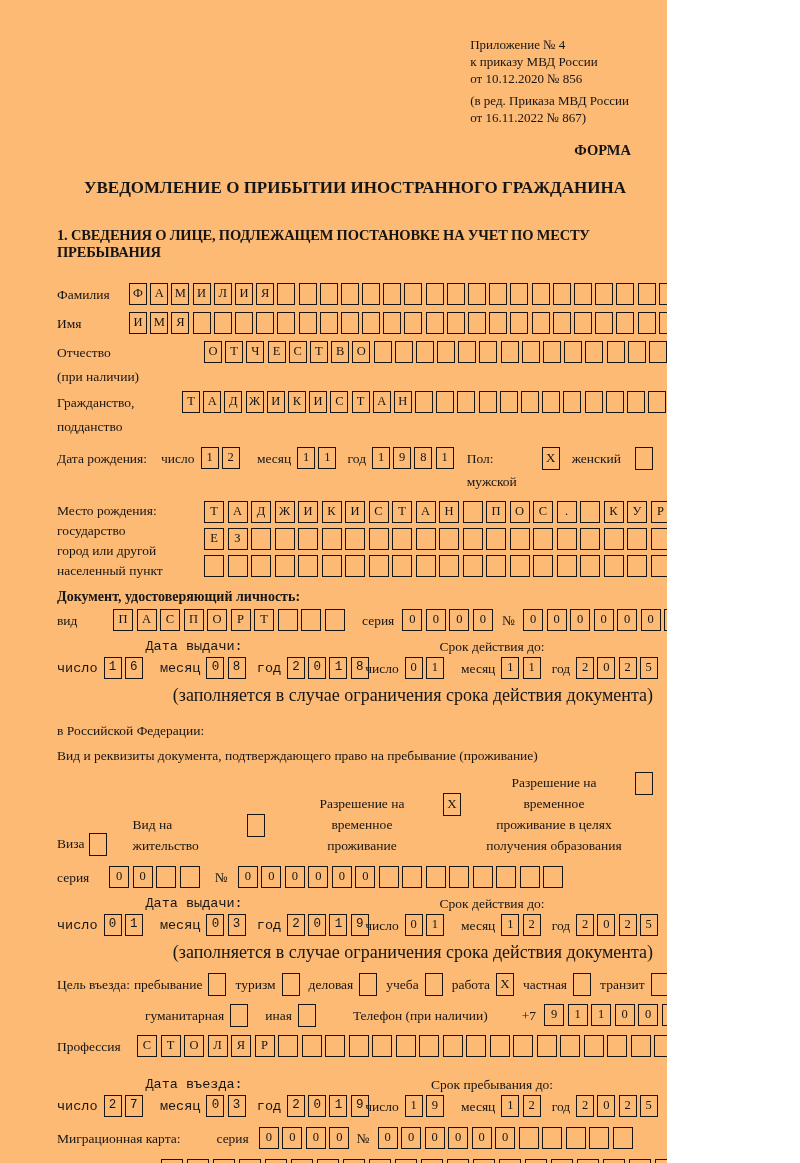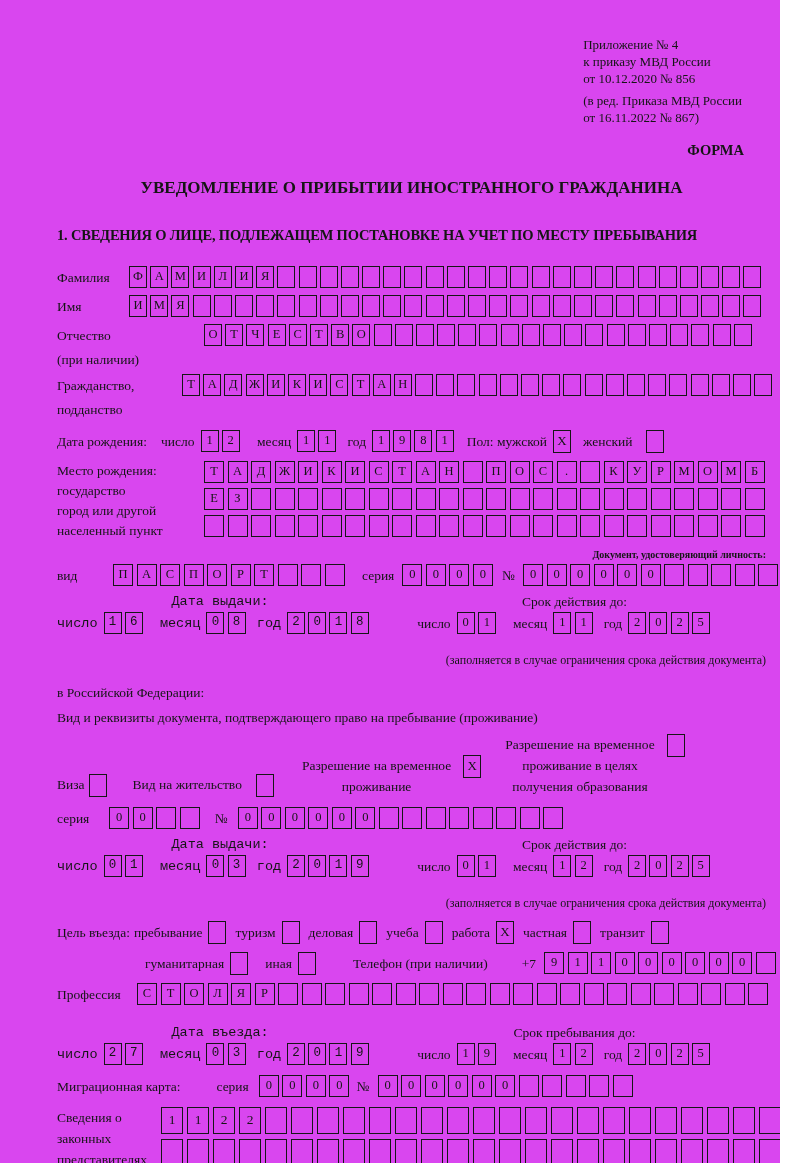--- a/index.html
+++ b/index.html
@@ -1,18 +1,18 @@
 <!DOCTYPE html>
 <html><head>
 <meta charset="utf-8">
 <style>
   html,body{margin:0;padding:0;background:#ffffff;}
   .page{
-    position:relative; width:780px; height:1163px; overflow:hidden;
-    background:#d946ef; color:#151515;
+    position:relative; width:667px; height:1163px; overflow:hidden;
+    background:#fdba74; color:#151515;
     font-family:"Liberation Serif","DejaVu Serif",serif;
     font-size:13.5px;
     box-sizing:border-box;
     padding:36px 14px 0 57px;
   }
   .hdr-block{margin-left:auto; width:max-content; margin-right:24px; font-size:13px; line-height:17px;}
   .hdr-block .amend{margin-top:5px;}
   .forma{text-align:right; margin-right:22px; margin-top:16px; font-weight:bold; font-size:14.5px;}
   .title{ text-align:center; font-weight:bold; font-size:17px; line-height:22px; margin-top:18px;}
   .blank-underline{display:inline-block; width:60px; border-bottom:2px solid #151515; height:14px; margin-left:12px;}
@@ -22,25 +22,25 @@
   .lblcol{flex:0 0 auto; line-height:20px;}
   .cells{display:flex; flex-wrap:nowrap;}
   .cell{box-sizing:border-box; flex:0 0 auto; width:18px; height:22px; border:1.6px solid #161616;
         margin-right:3.2px; text-align:center; font-size:12.5px; line-height:18px;}
   .wide .cell{width:20px; margin-right:3.5px;}
   .bigrow .cell{width:22px; height:27px; margin-right:4px; line-height:23px; font-size:13.5px;}
   .cellrows .cells{margin-bottom:5px;}
   .cb{box-sizing:border-box; display:inline-block; flex:0 0 auto; width:18px; height:23px;
       border:1.6px solid #161616; text-align:center; line-height:20px; font-size:13px;}
   .dlbl{margin:0 6px 0 14px; line-height:23px;}
-  .doc-center{ text-align:right; font-weight:bold; margin-top:7px; font-size:10px;}
+  .doc-center{ text-align:left; font-weight:bold; margin-top:7px; font-size:14px;}
   .twocol{display:flex; margin-top:7px;}
   .col-l{width:46%;font-family:Liberation Mono, monospace;} .col-r{width:54%;}
   .col-c{text-align:center;}
-  .note-right{text-align:right; font-size:12px; margin-top:18px;}
+  .note-right{text-align:right; font-size:18px; margin-top:5px;}
   .para{line-height:25px; margin-top:12px;}
   .permit-row{display:flex; align-items:flex-end; margin-top:4px;}
   .permit-item{display:flex; align-items:flex-start;}
   .permit-lbl{line-height:21px;}
   .permit-lbl.ctr{text-align:center;}
   .cbpair{display:flex; align-items:flex-start; margin-right:9px;}
   .cbpair .cb{margin-left:6px;}
   .groups{display:flex; align-items:flex-start;}
 </style>
 </head>

